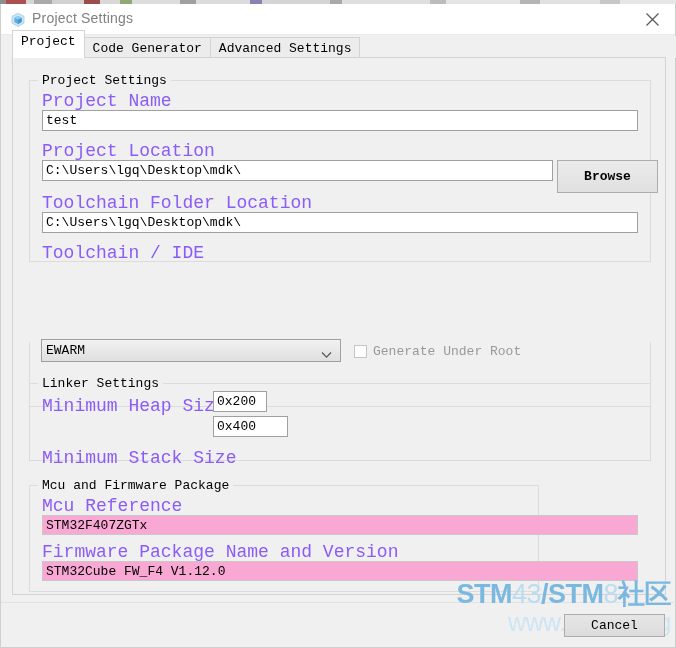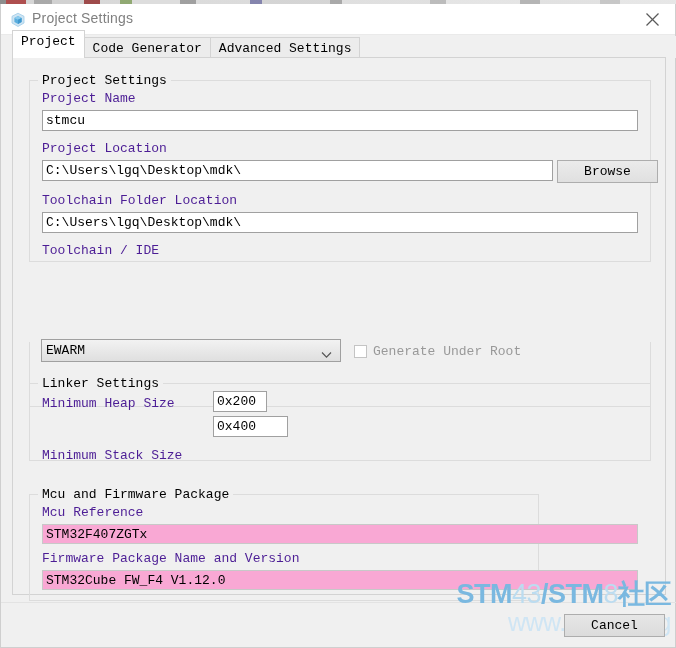--- a/index.html
+++ b/index.html
@@ -162,22 +162,22 @@
     background: #f0f0f0;
     font-family: "Liberation Mono", monospace;
     font-size: 13px;
     color: #000;
     white-space: nowrap;
   }
 
   .field-label {
     position: absolute;
     font-family: "Liberation Mono", monospace;
-    font-size: 13px;
-    color: #4c1d95;
+    font-size: 18px;
+    color: #8b5cf6;
     white-space: nowrap;
   }
 
   .textinput {
     position: absolute;
     background: #ffffff;
     border: 1px solid #a0a0a0;
     box-sizing: border-box;
     font-family: "Liberation Mono", monospace;
     font-size: 13px;
@@ -340,25 +340,25 @@
         <div class="tab">Advanced Settings</div>
       </div>
     </div>
 
     <div class="tabpage">
 
       <div class="group" style="left:16px; top:22px; width:622px; height:182px;">
         <div class="group-title">Project Settings</div>
 
         <div class="field-label" style="left:12px; top:10px;">Project Name</div>
-        <div class="textinput" style="left:12px; top:29px; width:596px; height:21px;">stmcu</div>
+        <div class="textinput" style="left:12px; top:29px; width:596px; height:21px;">test</div>
 
         <div class="field-label" style="left:12px; top:60px;">Project Location</div>
         <div class="textinput" style="left:12px; top:79px; width:511px; height:21px;">C:\Users\lgq\Desktop\mdk\</div>
-        <div class="btn" style="left:527px; top:79px; width:101px; height:23px;">Browse</div>
+        <div class="btn" style="left:527px; top:79px; width:101px; height:33px;font-weight:bold;">Browse</div>
 
         <div class="field-label" style="left:12px; top:112px;">Toolchain Folder Location</div>
         <div class="textinput" style="left:12px; top:131px; width:596px; height:21px;">C:\Users\lgq\Desktop\mdk\</div>
 
         <div class="field-label" style="left:12px; top:162px;">Toolchain / IDE</div>
       </div>
 
       <div class="combo" style="left:28px; top:281px; width:300px; height:23px;">
         <span>EWARM</span>
         <span class="arrow">
@@ -394,21 +394,21 @@
       <div class="group" style="left:16px; top:325px; width:622px; height:78px;">
         <div class="group-title">Linker Settings</div>
 
         <div class="field-label" style="left:12px; top:12px;">Minimum Heap Size</div>
         <div class="textinput" style="left:183px; top:7px; width:54px; height:21px;">0x200</div>
 
         <div class="field-label" style="left:12px; top:37px;margin-top:27px;">Minimum Stack Size</div>
         <div class="textinput" style="left:183px; top:32px; width:75px; height:21px;">0x400</div>
       </div>
 
-      <div class="group" style="left:16px; top:436px; width:510px; height:107px;">
+      <div class="group" style="left:16px; top:427px; width:510px; height:107px;">
         <div class="group-title">Mcu and Firmware Package</div>
 
         <div class="field-label" style="left:12px; top:10px;">Mcu Reference</div>
         <div class="textinput readonly" style="left:12px; top:29px; width:596px; height:20px;">STM32F407ZGTx</div>
 
         <div class="field-label" style="left:12px; top:56px;">Firmware Package Name and Version</div>
         <div class="textinput readonly" style="left:12px; top:75px; width:596px; height:20px;">STM32Cube FW_F4 V1.12.0</div>
       </div>
 
     </div>

